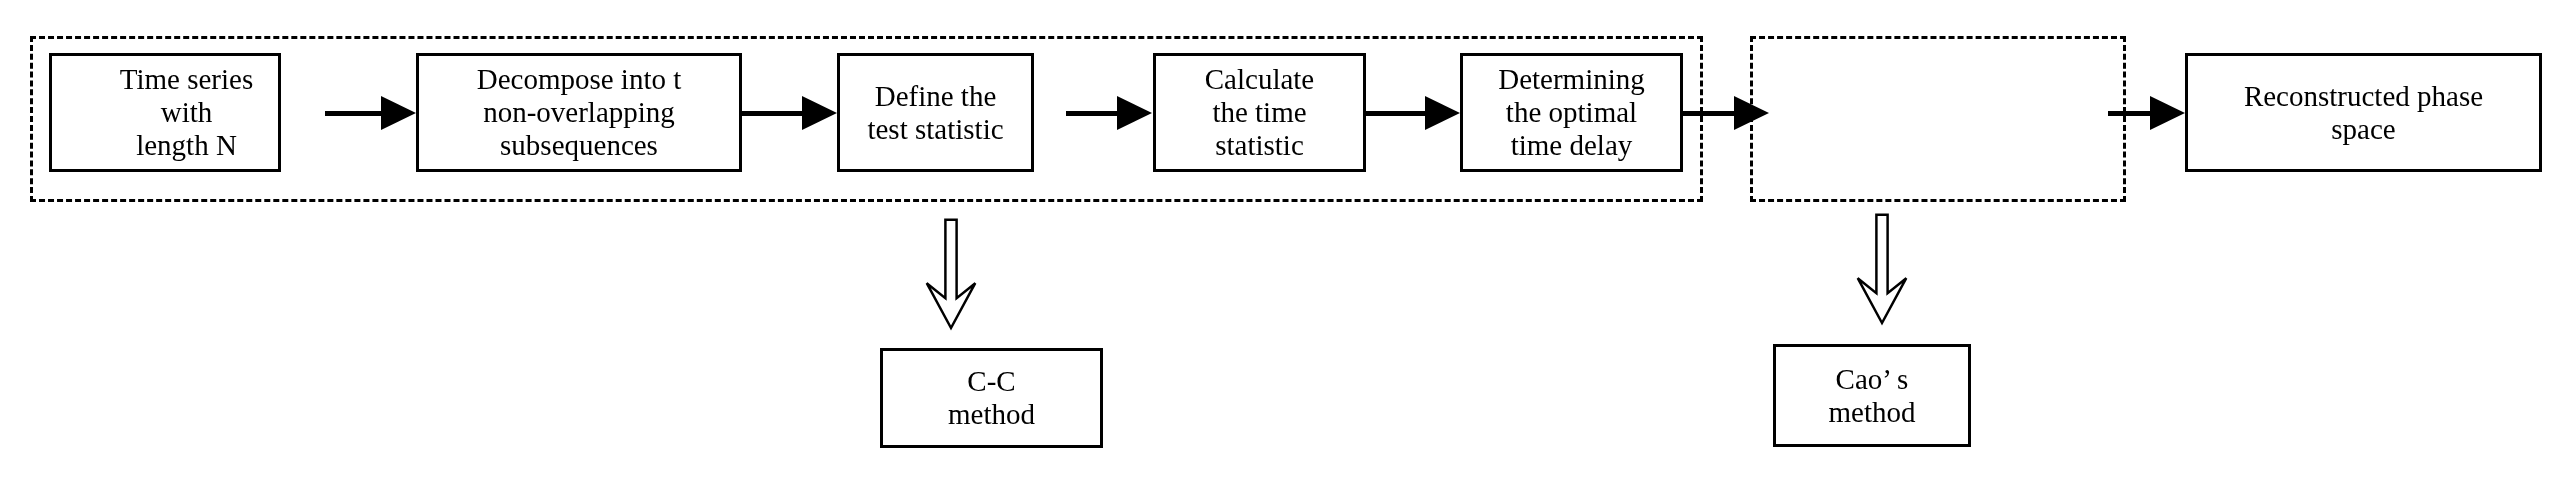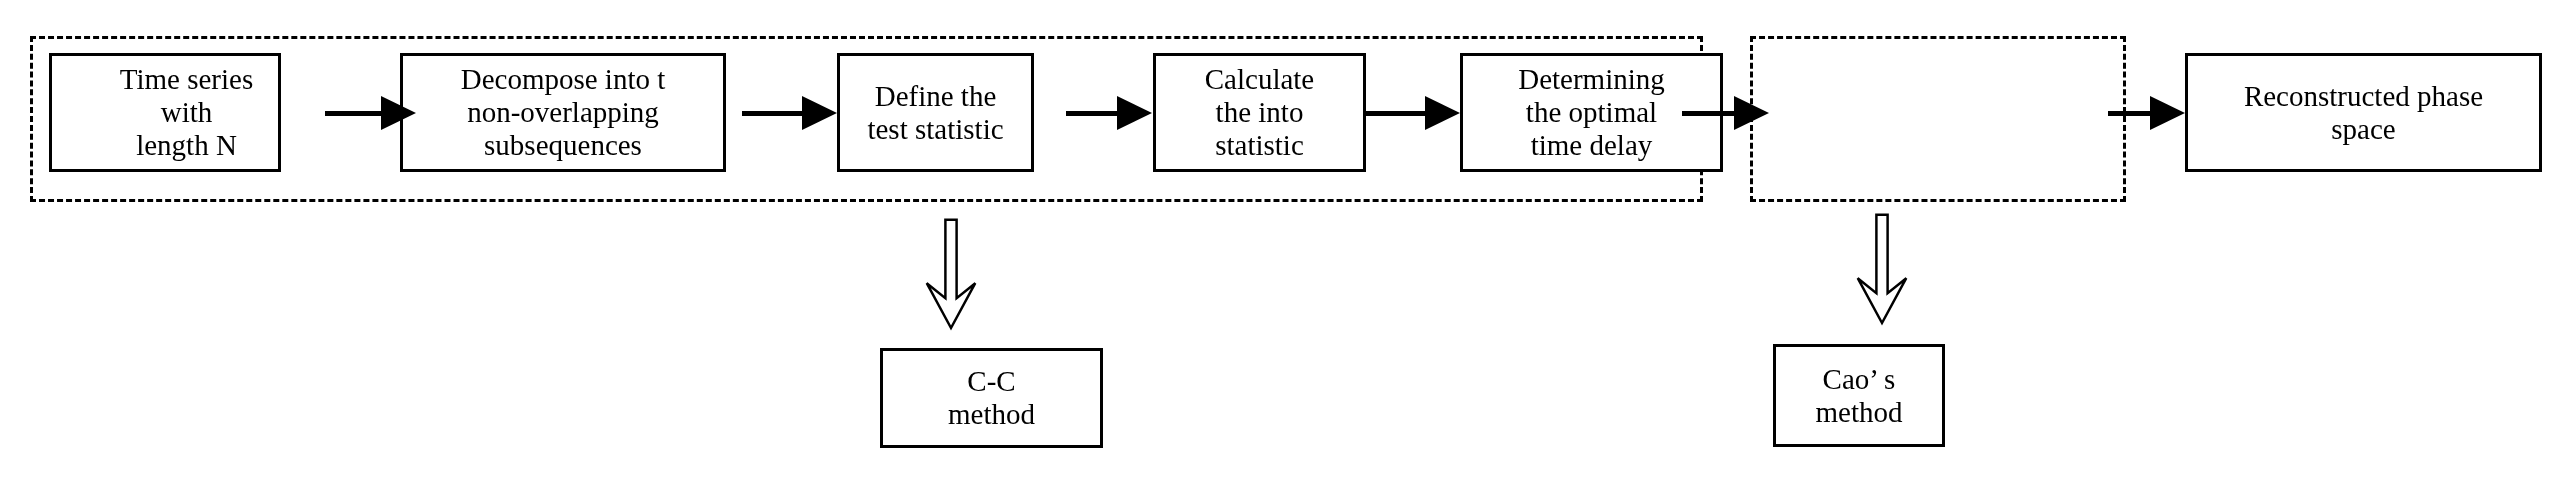--- a/index.html
+++ b/index.html
@@ -79,43 +79,43 @@
 
 <div id="canvas">
 
   <div class="dashed-group" style="left:29.5px; top:36px; width:1673px; height:166px;"></div>
 
   <div class="dashed-group" style="left:1750px; top:36px; width:376px; height:166px;"></div>
 
   <div class="node" style="left:49px; top:53px; width:232px; height:119px;padding-left:48px;">Time series with
 length N</div>
 
-  <div class="node" style="left:400px; top:53px; width:326px; height:119px;">Decompose into t
+  <div class="node" style="left:416px; top:53px; width:326px; height:119px;">Decompose into t
 non-overlapping
 subsequences</div>
 
   <div class="node" style="left:837px; top:53px; width:197px; height:119px;">Define the
 test statistic</div>
 
   <div class="node" style="left:1153px; top:53px; width:213px; height:119px;">Calculate
-the into
+the time
 statistic</div>
 
-  <div class="node" style="left:1460px; top:53px; width:263px; height:119px;">Determining
+  <div class="node" style="left:1460px; top:53px; width:223px; height:119px;">Determining
 the optimal
 time delay</div>
 
 
   <div class="node" style="left:2185px; top:53px; width:357px; height:119px;text-align:center;">Reconstructed phase
 space</div>
 
   <div class="node" style="left:840px; top:348px; width:223px; height:100px;margin-left:40px;">C-C
 method</div>
 
-  <div class="node" style="left:1773px; top:344px; width:172px; height:103px;">Cao’ s
+  <div class="node" style="left:1773px; top:344px; width:198px; height:103px;">Cao’ s
 method</div>
 
   <div class="arrow-h" style="left:325px; top:113px; width:92px;">
     <div class="shaft" style="width:56px;"></div>
     <div class="head" style="left:56px;"></div>
   </div>
 
   <div class="arrow-h" style="left:742px; top:113px; width:95px;">
     <div class="shaft" style="width:60px;"></div>
     <div class="head" style="left:60px;"></div>

